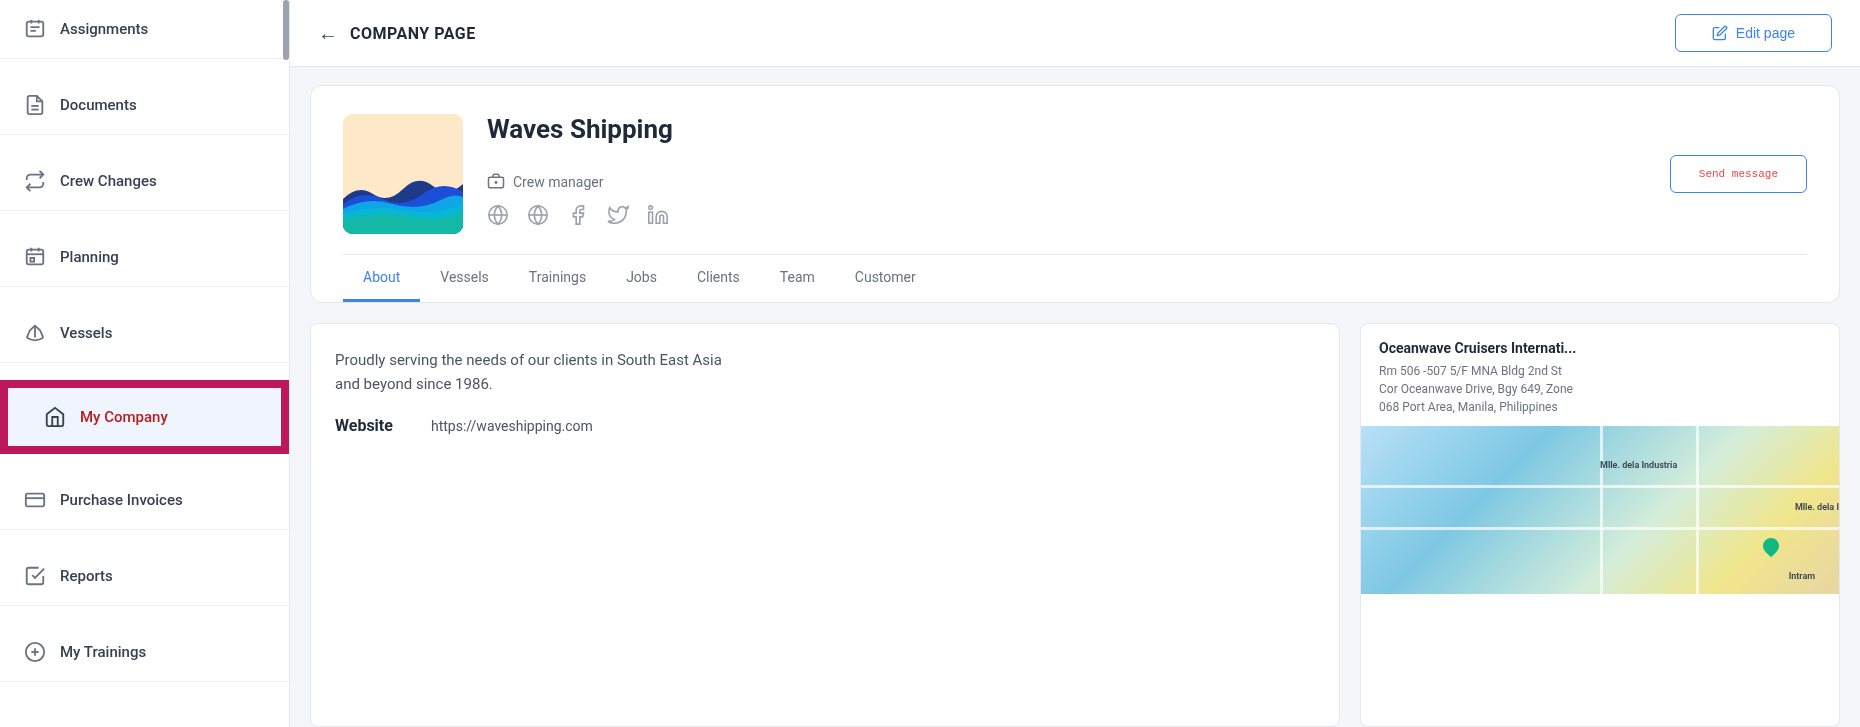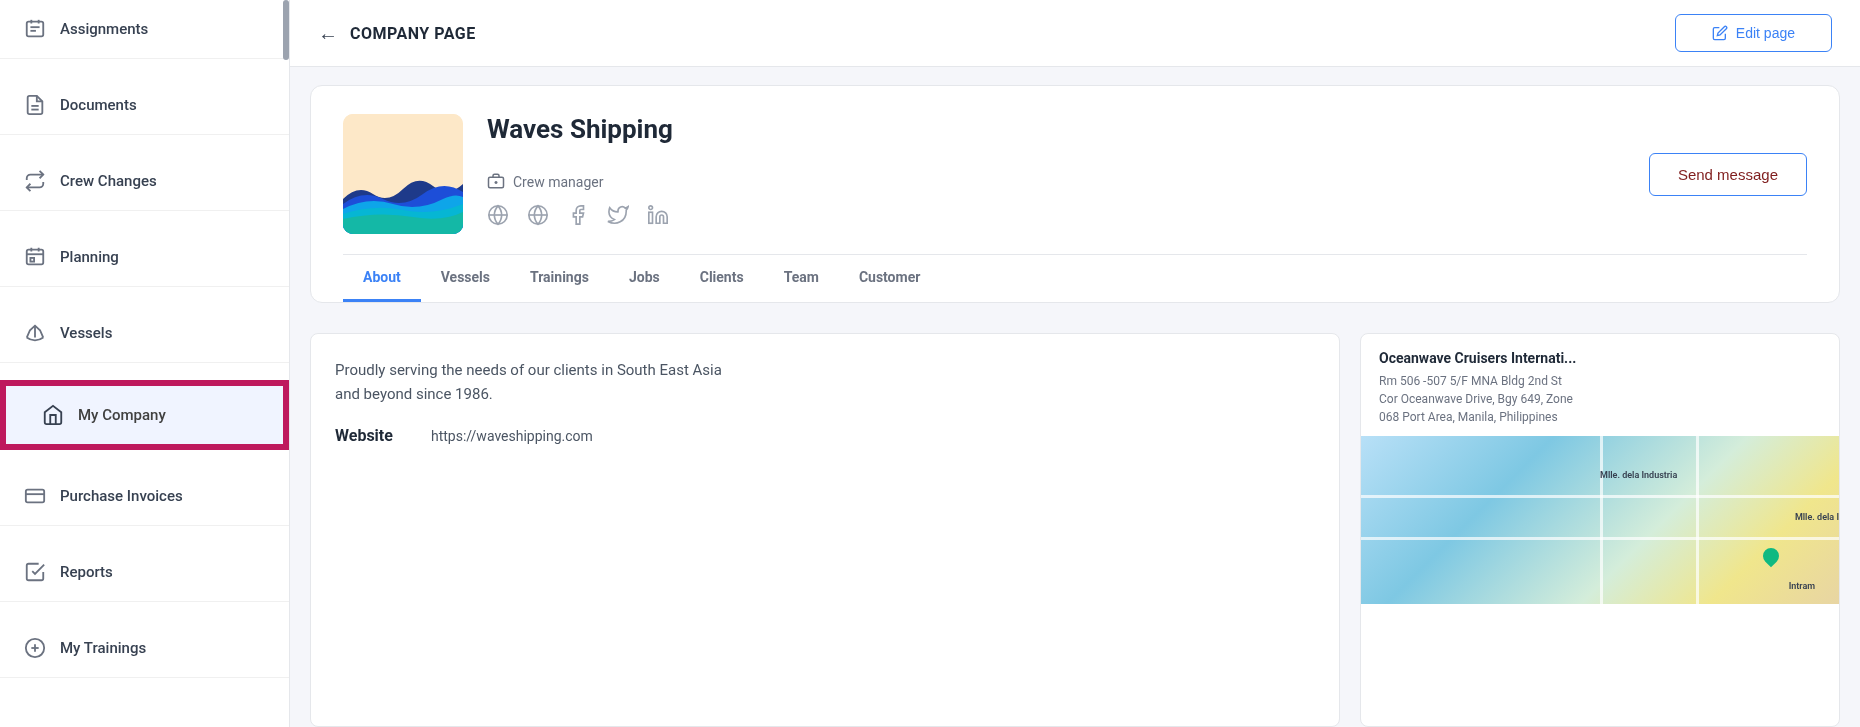--- a/index.html
+++ b/index.html
@@ -24,22 +24,22 @@
       padding: 18px 24px;
       cursor: pointer;
       border-bottom: 1px solid #f0f0f0;
       color: #374151;
       font-size: 15px;
       font-weight: 500;
       user-select: none;
     }
     .sidebar-item.active {
       background: #f0f4ff;
-      border: 6px solid #be185d;
-      color: #404040;
+      border: 8px solid #be185d;
+      color: #b91c1c;
       padding-left: 36px;
     }
     .sidebar-icon {
       width: 22px;
       height: 22px;
       display: flex;
       align-items: center;
       justify-content: center;
       color: #6b7280;
       flex-shrink: 0;
@@ -154,53 +154,54 @@
     .social-icon {
       color: #9ca3af;
       font-size: 20px;
       cursor: pointer;
     }
     .send-message-btn {
       padding: 12px 28px;
       border: 1.5px solid #3b82f6;
       border-radius: 6px;
       background: #fff;
-      color: #7f1d1d;
-      font-size: 15px;
+      color: #ef4444;
+      font-size: 11px;
       font-weight: 500;
       cursor: pointer;
       white-space: nowrap;
       align-self: center;
+      font-family: Liberation Mono, monospace;
     }
 
     
     .tabs {
       display: flex;
       gap: 0;
       border-top: 1px solid #e5e7eb;
       margin-top: 8px;
     }
     .tab {
       padding: 14px 20px;
       font-size: 14px;
       color: #6b7280;
       cursor: pointer;
       border-bottom: 3px solid transparent;
-      font-weight: 700;
+      font-weight: 400;
     }
     .tab.active {
       color: #3b82f6;
       border-bottom: 3px solid #3b82f6;
     }
 
     
     .content-area {
       display: flex;
       gap: 20px;
-      margin: 30px 20px 0 20px;
+      margin: 20px 20px 0 20px;
       flex: 1;
       overflow: hidden;
     }
     .about-section {
       background: #fff;
       border-radius: 8px;
       border: 1px solid #e5e7eb;
       padding: 24px;
       flex: 1;
       min-width: 0;

